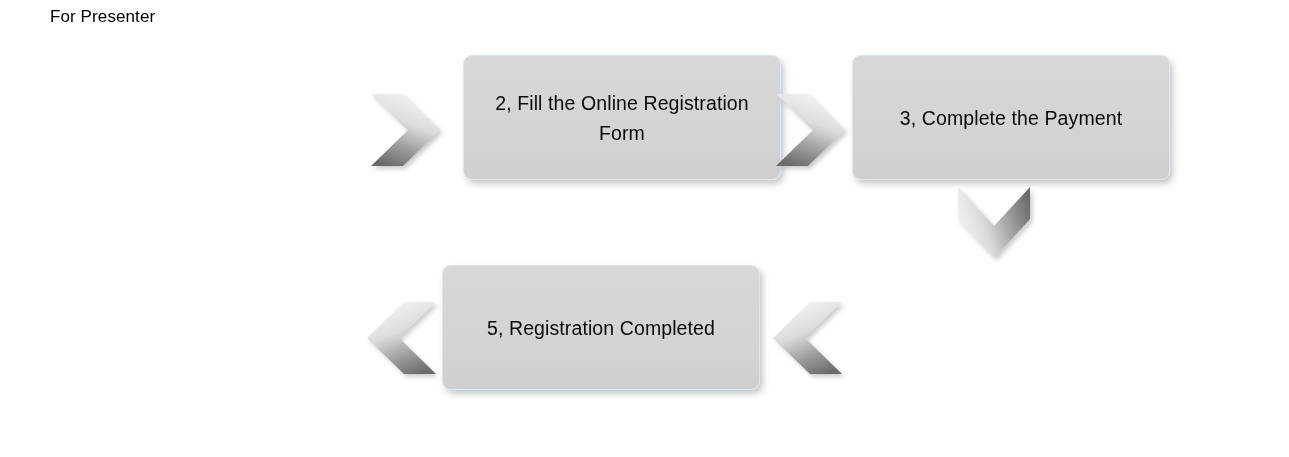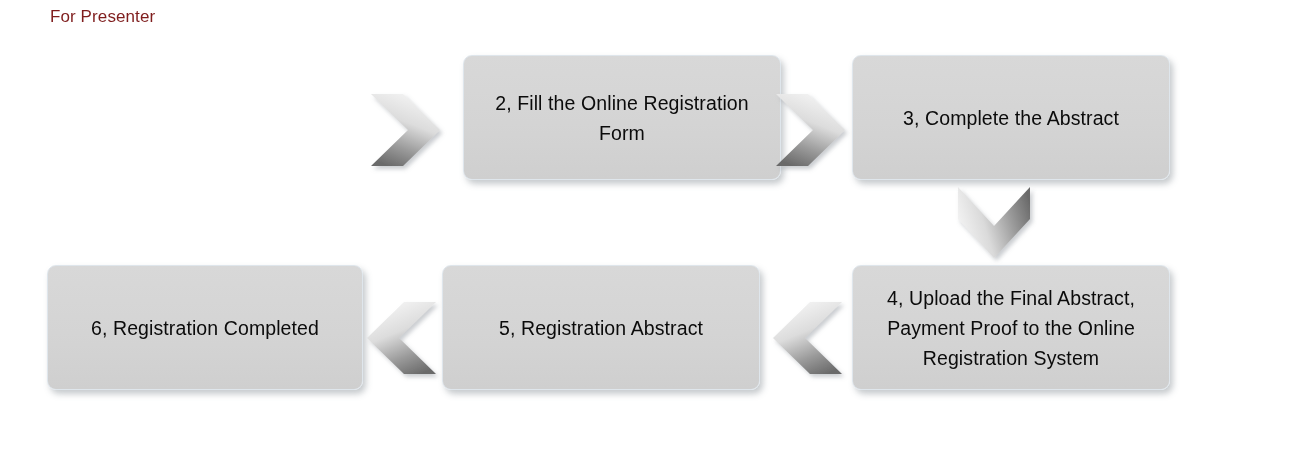--- a/index.html
+++ b/index.html
@@ -19,21 +19,21 @@
     height: 457px;
     background: #ffffff;
   }
 
   
   .diagram-title {
     position: absolute;
     left: 50px;
     top: 7px;
     font-size: 17px;
-    color: #7f1d1d;
+    color: #000000;
     letter-spacing: 0.1px;
     white-space: nowrap;
   }
 
   
   .node {
     position: absolute;
     box-sizing: border-box;
     background: linear-gradient(180deg, #d8d8d8 0%, #d4d4d4 55%, #cfcfcf 100%);
     border: 1px solid #dfe6ec;
@@ -68,36 +68,28 @@
 
   <div class="diagram-title">For Presenter</div>
 
 
   <div class="node" style="left:442px; top:55px; width:318px; height:125px;margin-left:21px;">
     <span class="node-label">2, Fill the Online Registration
 Form</span>
   </div>
 
   <div class="node" style="left:852px; top:55px; width:318px; height:125px;">
-    <span class="node-label">3, Complete the Abstract</span>
+    <span class="node-label">3, Complete the Payment</span>
   </div>
 
-  <div class="node" style="left:47px; top:265px; width:316px; height:125px;">
-    <span class="node-label">6, Registration Completed</span>
+
+  <div class="node" style="left:442px; top:265px; width:318px; height:125px;">
+    <span class="node-label">5, Registration Completed</span>
   </div>
 
-  <div class="node" style="left:442px; top:265px; width:318px; height:125px;">
-    <span class="node-label">5, Registration Abstract</span>
-  </div>
-
-  <div class="node" style="left:852px; top:265px; width:318px; height:125px;">
-    <span class="node-label">4, Upload the Final Abstract,
-Payment Proof to the Online
-Registration System</span>
-  </div>
 
   <div class="chev" style="left:370px; top:92px; width:72px; height:76px;">
     <svg width="72" height="76" viewBox="0 0 72 76">
       <defs>
         <linearGradient id="gR1" x1="0.62" y1="0" x2="0.25" y2="1">
           <stop offset="0%" stop-color="#f4f4f4"></stop>
           <stop offset="38%" stop-color="#dcdcdc"></stop>
           <stop offset="72%" stop-color="#9a9a9a"></stop>
           <stop offset="100%" stop-color="#6a6a6a"></stop>
         </linearGradient>

